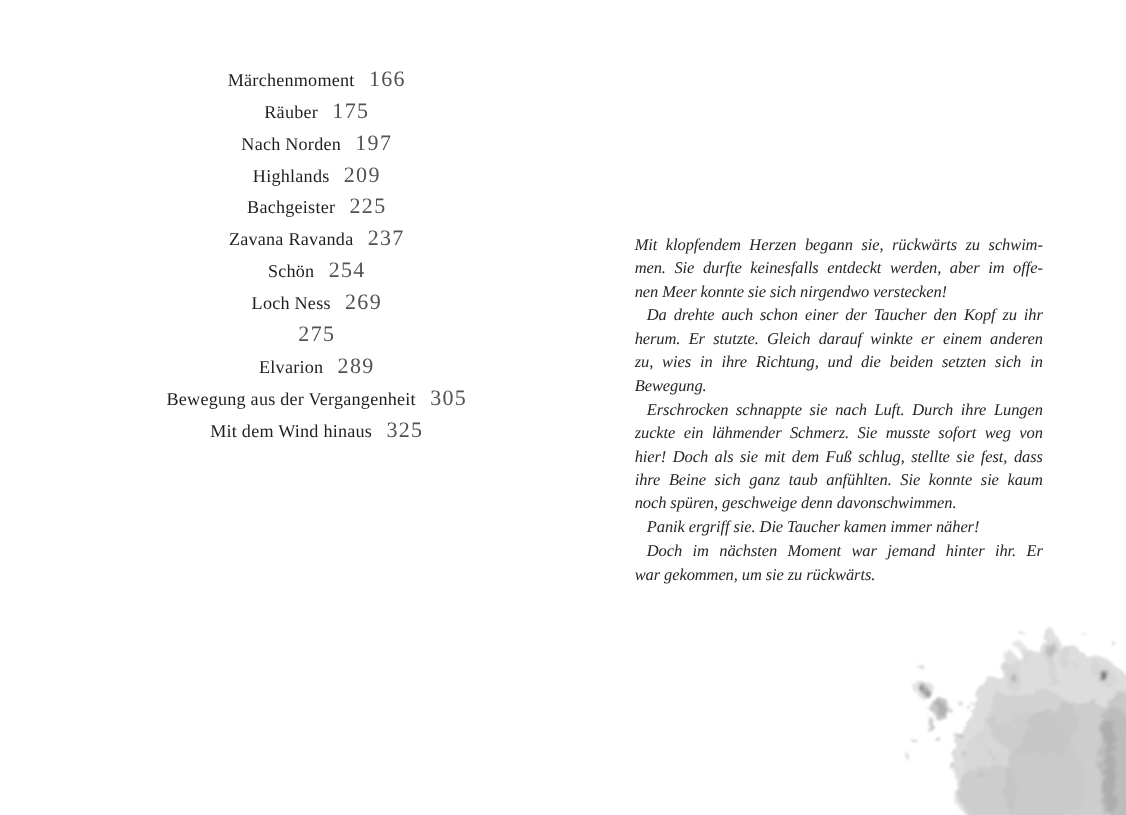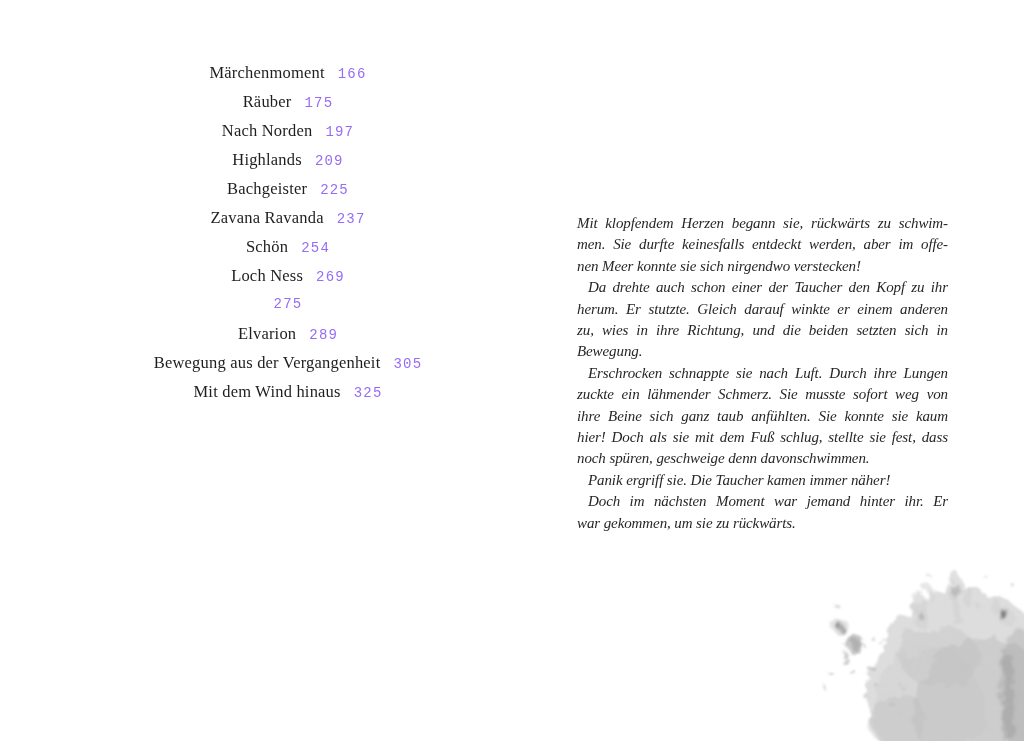--- a/index.html
+++ b/index.html
@@ -35,23 +35,23 @@
     height: 29px;
     line-height: 29px;
   }
   .toc-title {
     font-size: 16.5px;
     color: #1e1e1e;
     letter-spacing: 0.2px;
     white-space: nowrap;
   }
   .toc-page {
-    font-family: Liberation Mono, monospace;
-    font-size: 14px;
-    color: #8b5cf6;
+    font-family: Liberation Serif, serif;
+    font-size: 20px;
+    color: #404040;
     letter-spacing: 1.2px;
     opacity: 0.9;
     white-space: nowrap;
   }
 
   
   .right-page {
     position: absolute;
     left: 512px; top: 0;
     width: 512px; height: 741px;
@@ -153,22 +153,22 @@
       </div>
       <div class="story-para indent">
         <div class="story-line">Da drehte auch schon einer der Taucher den Kopf zu ihr</div>
         <div class="story-line">herum. Er stutzte. Gleich darauf winkte er einem anderen</div>
         <div class="story-line">zu, wies in ihre Richtung, und die beiden setzten sich in</div>
         <div class="story-line last">Bewegung.</div>
       </div>
       <div class="story-para indent">
         <div class="story-line">Erschrocken schnappte sie nach Luft. Durch ihre Lungen</div>
         <div class="story-line">zuckte ein lähmender Schmerz. Sie musste sofort weg von</div>
+        <div class="story-line">hier! Doch als sie mit dem Fuß schlug, stellte sie fest, dass</div>
         <div class="story-line">ihre Beine sich ganz taub anfühlten. Sie konnte sie kaum</div>
-        <div class="story-line">hier! Doch als sie mit dem Fuß schlug, stellte sie fest, dass</div>
         <div class="story-line last">noch spüren, geschweige denn davonschwimmen.</div>
       </div>
       <div class="story-para indent">
         <div class="story-line last">Panik ergriff sie. Die Taucher kamen immer näher!</div>
       </div>
       <div class="story-para indent">
         <div class="story-line">Doch im nächsten Moment war jemand hinter ihr. Er</div>
         <div class="story-line last">war gekommen, um sie zu rückwärts.</div>
       </div>
     </div>

